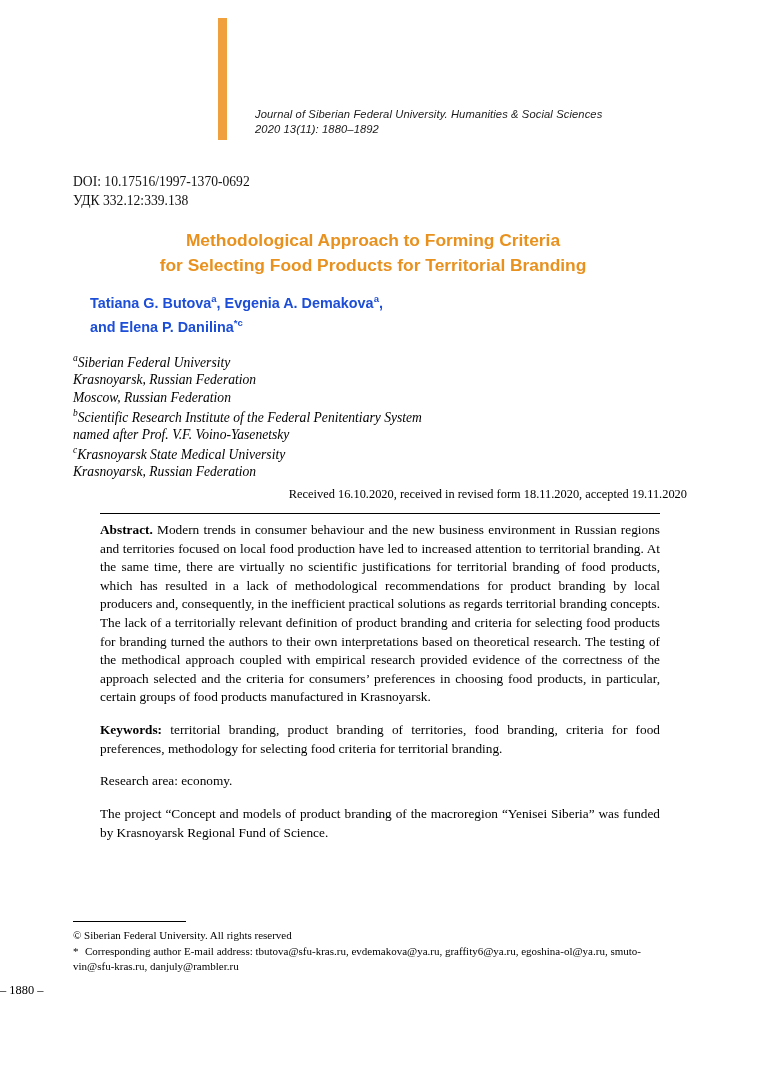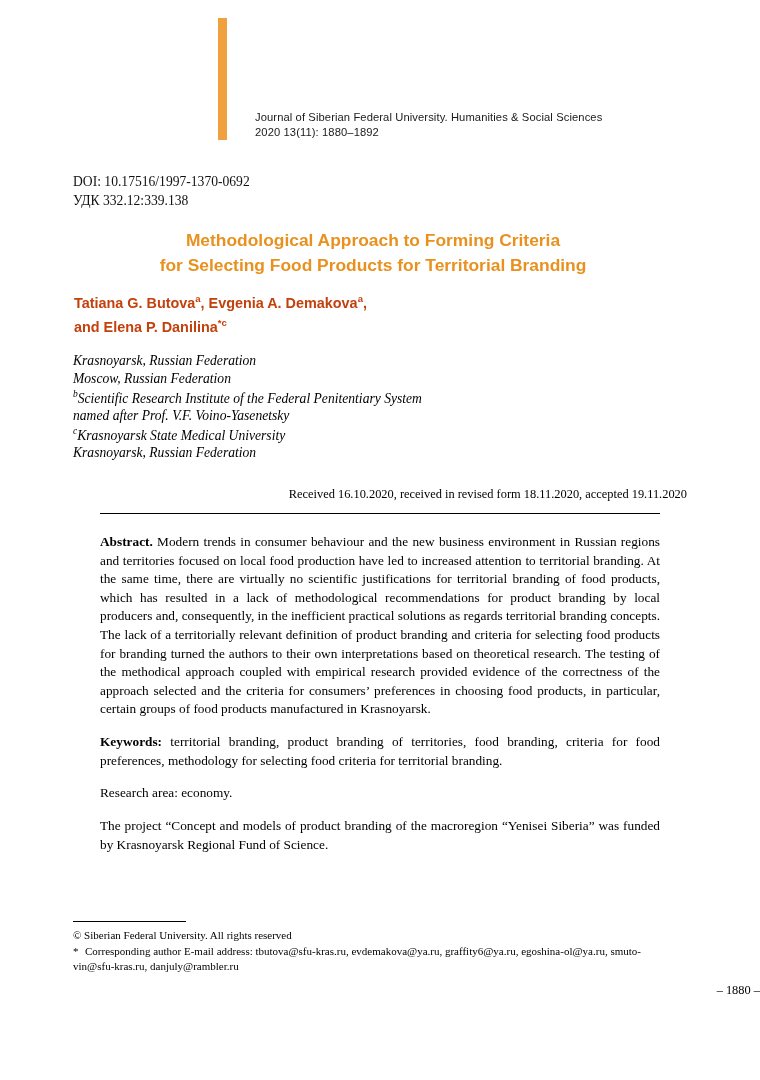--- a/index.html
+++ b/index.html
@@ -22,21 +22,22 @@
     height: 1080px;
   }
 
   
   .journal-header {
     position: absolute;
     left: 218px;
     top: 18px;
     width: 420px;
     display: flex;
-    align-items: flex-end;
+    align-items: center;
+    font-style: italic;
   }
   .orange-bar {
     width: 9px;
     height: 122px;
     background: #f0a03c;
     flex: 0 0 auto;
   }
   .journal-lines {
     margin-left: 28px;
     padding-top: 86px;
@@ -68,28 +69,28 @@
     font-size: 17.4px;
     font-weight: 700;
     line-height: 1.42;
     color: #e8911e;
     text-align: center;
   }
 
   
   .authors {
     position: absolute;
-    left: 74px;
+    left: 90px;
     top: 291px;
     width: 620px;
     font-family: "Liberation Sans", sans-serif;
     font-size: 14.4px;
     font-weight: 700;
     line-height: 1.64;
-    color: #c2410c;
+    color: #1d4ed8;
   }
   .authors sup {
     font-size: 9.5px;
     font-weight: 700;
     vertical-align: super;
   }
 
   
   .affiliations {
     position: absolute;
@@ -135,21 +136,21 @@
     position: absolute;
     left: 100px;
     top: 521px;
     width: 560px;
     font-family: "Liberation Serif", serif;
     font-size: 13.3px;
     line-height: 1.40;
     text-align: justify;
     color: #000000;
   }
-  .body-block p { margin: 12px 0 14px 0; }
+  .body-block p { margin: 0 0 14px 0; }
   .body-block p:last-child { margin-bottom: 0; }
   .lbl { font-weight: 700; }
 
   
   .footnote-rule {
     position: absolute;
     left: 73px;
     top: 921px;
     width: 113px;
     height: 1px;
@@ -170,21 +171,21 @@
     display: inline-block;
     width: 12px;
   }
 
   
   .page-number {
     position: absolute;
     left: 0;
     top: 983px;
     width: 760px;
-    text-align: right;
+    text-align: left;
     font-family: "Liberation Serif", serif;
     font-size: 12.4px;
     color: #000000;
   }
 </style>
 </head>
 <body>
 
 <div class="page">
 
@@ -209,20 +210,21 @@
   <div class="authors">
     <div>
       <span>Tatiana G. Butova</span><sup>a</sup><span>, Evgenia A. Demakova</span><sup>a</sup><span>,</span>
     </div>
     <div>
       <span>and Elena P. Danilina</span><sup>*c</sup>
     </div>
   </div>
 
   <div class="affiliations">
+    <div><sup>a</sup><span>Siberian Federal University</span></div>
     <div><span>Krasnoyarsk, Russian Federation</span></div>
     <div><span>Moscow, Russian Federation</span></div>
     <div><sup>b</sup><span>Scientific Research Institute of the Federal Penitentiary System</span></div>
     <div><span>named after Prof. V.F. Voino-Yasenetsky</span></div>
     <div><sup>c</sup><span>Krasnoyarsk State Medical University</span></div>
     <div><span>Krasnoyarsk, Russian Federation</span></div>
   </div>
 
   <div class="received">Received 16.10.2020, received in revised form 18.11.2020, accepted 19.11.2020</div>
 

